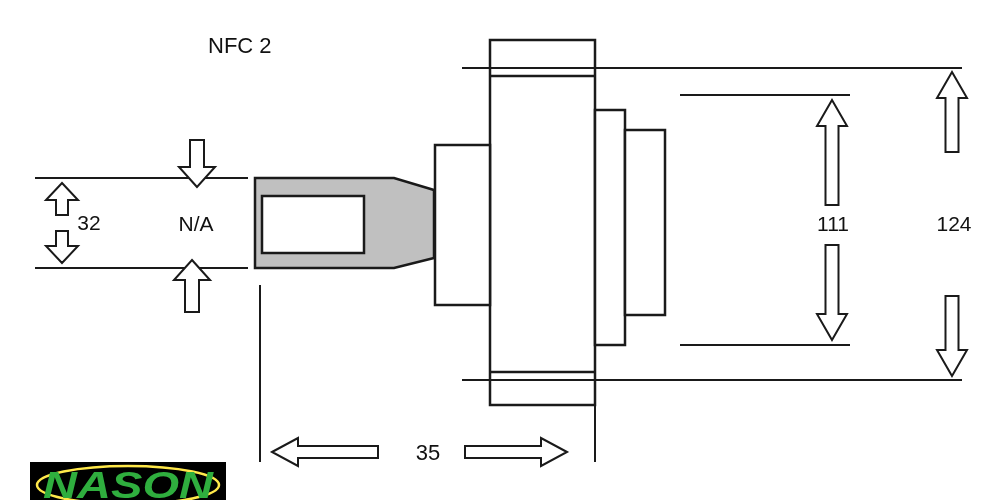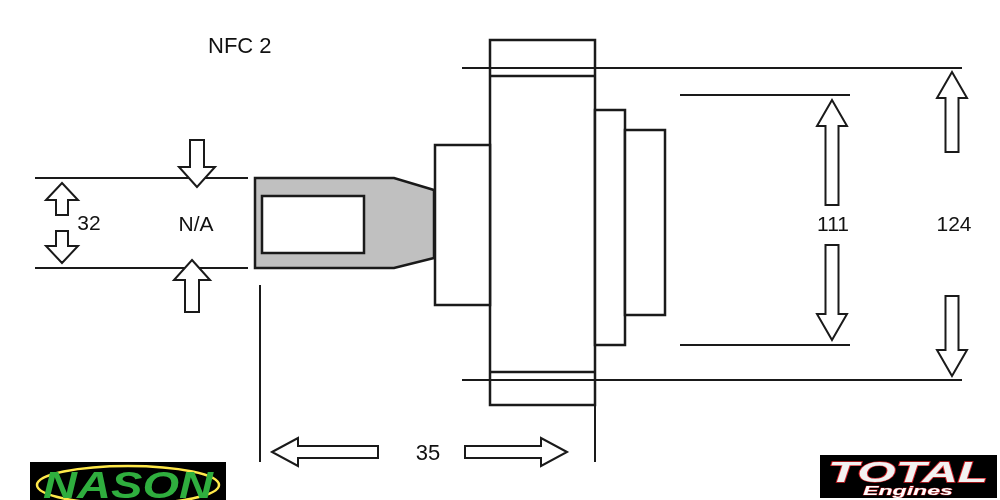--- a/index.html
+++ b/index.html
@@ -92,21 +92,14 @@
   </svg>
 
   <div class="logo" style="left:30px; top:450px; width:196px; height:47px;margin-top:12px;">
     <svg width="196" height="47" viewBox="0 0 196 47">
       <rect x="0" y="0" width="196" height="47" fill="#000000"></rect>
       <ellipse cx="98" cy="23" rx="91" ry="19" fill="none" stroke-width="2.5" stroke="#ffe84a"></ellipse>
       <text x="98" y="36" text-anchor="middle" font-size="36" font-weight="bold" font-style="italic" font-family="Liberation Sans, sans-serif" textLength="170" lengthAdjust="spacingAndGlyphs" fill="#2fae3e">NASON</text>
     </svg>
   </div>
 
-  <div class="logo" style="left:820px; top:455px; width:177px; height:43px;">
-    <svg width="177" height="43" viewBox="0 0 177 43">
-      <rect x="0" y="0" width="177" height="43" fill="#000000"></rect>
-      <text x="88" y="27" text-anchor="middle" font-size="30" font-weight="bold" font-style="italic" font-family="Liberation Sans, sans-serif" fill="#f2f2f2" stroke-width="1.3" paint-order="stroke" textLength="160" lengthAdjust="spacingAndGlyphs" stroke="#cf1f25">TOTAL</text>
-      <text x="88" y="40" text-anchor="middle" font-size="13" font-weight="bold" font-style="italic" font-family="Liberation Sans, sans-serif" fill="#ffffff" stroke-width="0.7" paint-order="stroke" textLength="90" lengthAdjust="spacingAndGlyphs" stroke="#cf1f25">Engines</text>
-    </svg>
-  </div>
 
 </div>
 
 </body></html>

